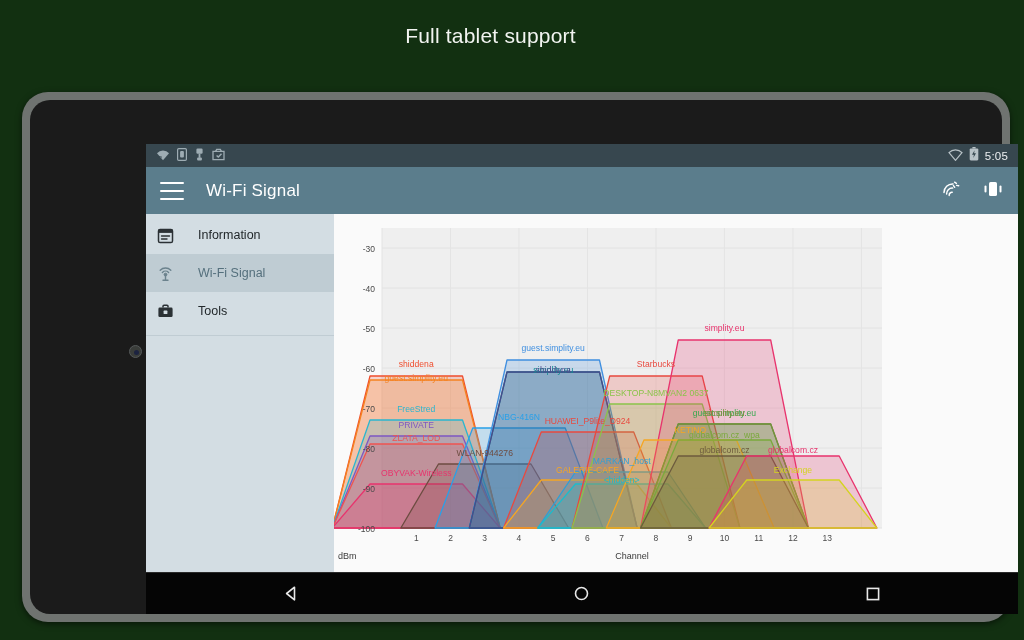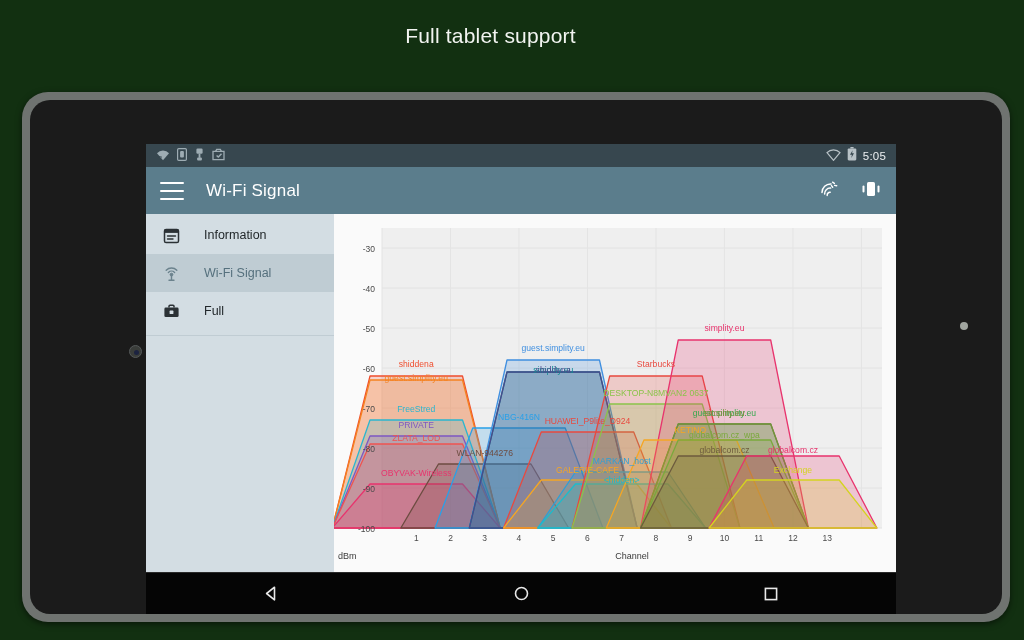--- a/index.html
+++ b/index.html
@@ -58,21 +58,21 @@
     width: 8px; height: 8px;
     border-radius: 50%;
     background: #b9bdb6;
     opacity: .85;
   }
 
   
   #screen {
     position: absolute;
     left: 116px; top: 44px;
-    width: 750px; height: 470px;
+    width: 872px; height: 470px;
     background: #fde047;
     overflow: hidden;
   }
 
   
   #status-bar {
     height: 23px; background: #37474f;
     display: flex; align-items: center;
     padding: 0 10px;
     color: #cfd8dc;
@@ -102,21 +102,21 @@
   
   #app-body { display: flex; height: calc(470px - 23px - 47px - 42px); }
 
   
   #drawer {
     width: 188px; background: #d3dde3; flex: none;
     padding-top: 2px;
   }
   .drawer-item {
     display: flex; align-items: center;
-    height: 38px; padding-left: 14px;
+    height: 38px; padding-left: 8px;
     font-size: 12.5px; color: #22282b;
     cursor: pointer;
   }
   .drawer-item.active { background: #bfccd3; }
   .drawer-item.active .drawer-label { color: #55707d; }
   .drawer-item.active svg { stroke: #6b828d; fill: #6b828d; }
   .drawer-icon { width: 22px; margin-right: 22px; display:flex; align-items:center; justify-content:center; }
   #drawer-divider { height:1px; background:#c0ccd3; margin: 5px 0 5px 0; }
 
   
@@ -244,21 +244,21 @@
 
 
           <div class="drawer-item">
             <span class="drawer-icon">
               <svg width="17" height="17" viewBox="0 0 17 17">
                 <path d="M6 4.4V3.2a1 1 0 0 1 1-1h3a1 1 0 0 1 1 1v1.2" fill="none" stroke="#2b3135" stroke-width="1.5"></path>
                 <rect x="1.4" y="4.6" width="14.2" height="9.4" rx="1.3" fill="#2b3135"></rect>
                 <rect x="6.6" y="7.6" width="3.8" height="3.4" rx="0.6" fill="#d3dde3"></rect>
               </svg>
             </span>
-            <span class="drawer-label">Full</span>
+            <span class="drawer-label">Tools</span>
           </div>
 
           <div id="drawer-divider"></div>
 
         </div>
 
         <div id="chart-panel">
           <svg id="chart-svg" width="562" height="358" viewBox="0 0 562 358">
             <g id="chart-grid">
                 <rect x="48" y="14" width="500" height="300" fill="#efefef"></rect>

